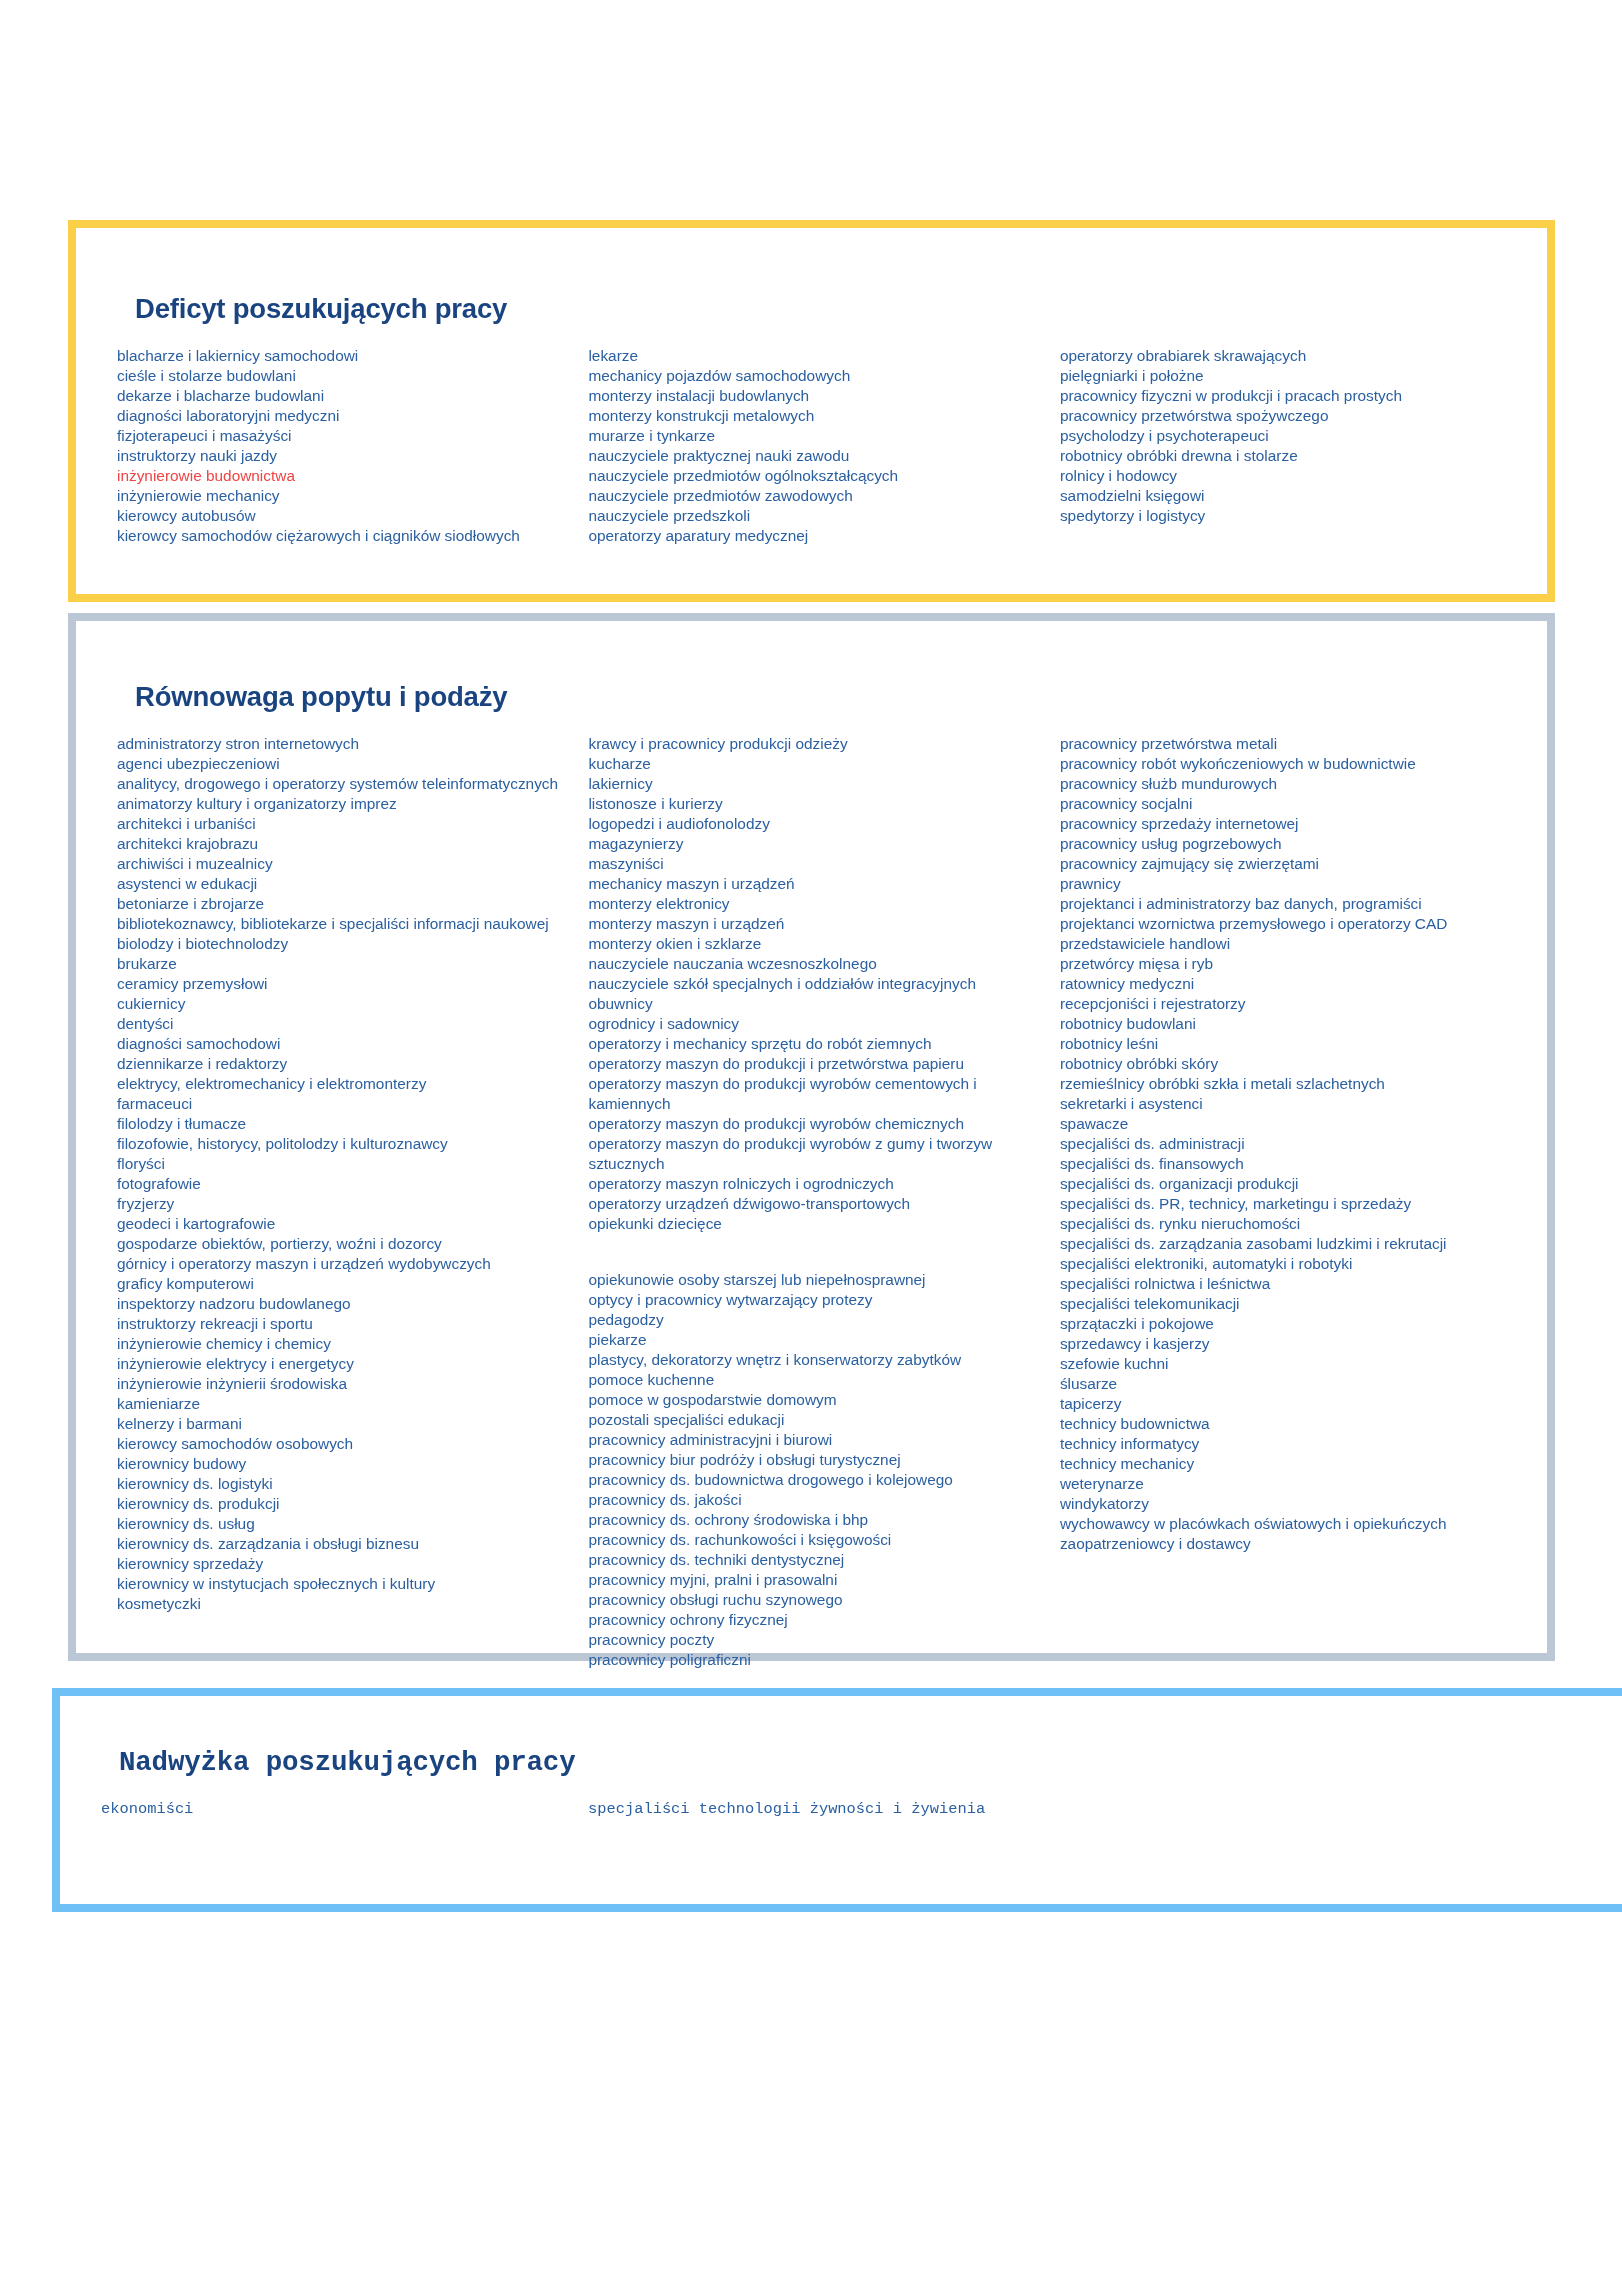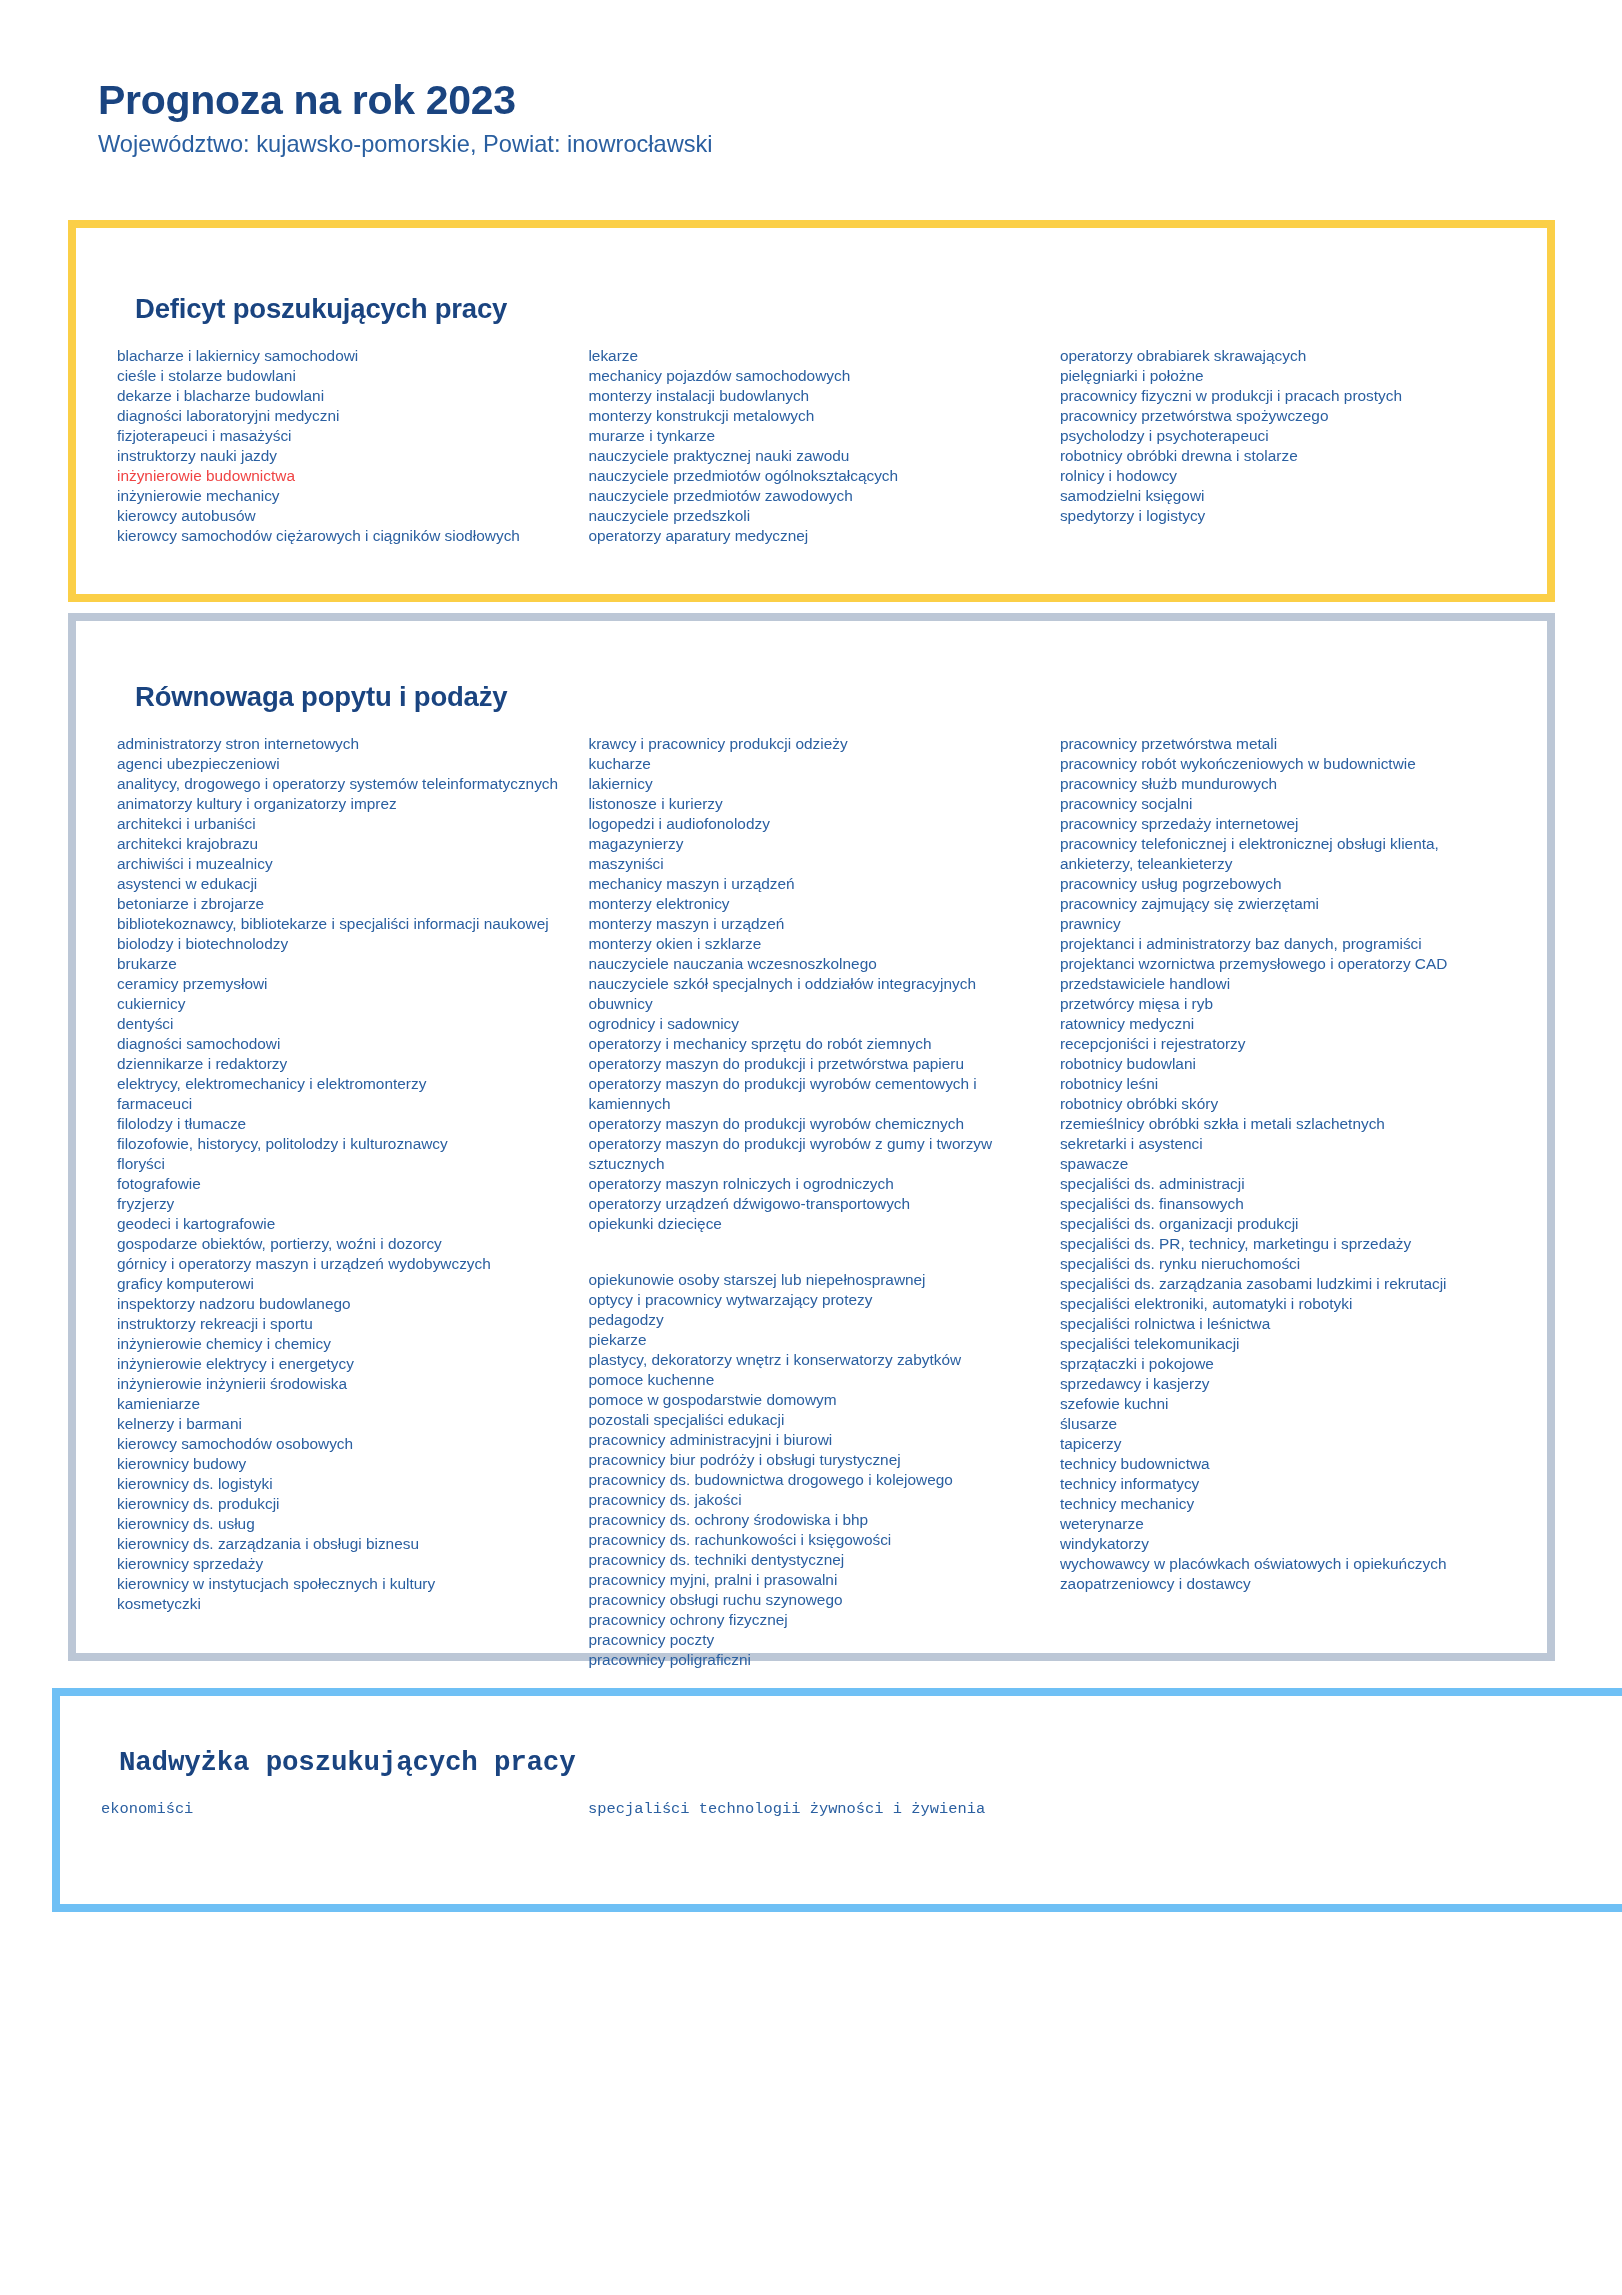--- a/index.html
+++ b/index.html
@@ -115,24 +115,20 @@
     color: #2a5fa0;
     font-weight: normal;
     white-space: normal;
   }
 </style>
 </head>
 <body>
 
 <div class="page">
 
-  <div class="header">
-    <h1 class="doc-title" style="color: rgb(26, 68, 128);">Prognoza na rok 2023</h1>
-    <p class="doc-subtitle" style="color: rgb(42, 95, 160);">Województwo: kujawsko-pomorskie, Powiat: inowrocławski</p>
-  </div>
 
   <div class="section section-deficit" style="border-color: rgb(251, 207, 71);">
     <div class="section-title" style="color: rgb(26, 68, 128);">Deficyt poszukujących pracy</div>
     <div class="columns">
       <div class="col col-1">
         <ul class="occ-list">
             <li style="color: rgb(42, 95, 160);">blacharze i lakiernicy samochodowi</li>
             <li style="color: rgb(42, 95, 160);">cieśle i stolarze budowlani</li>
             <li style="color: rgb(42, 95, 160);">dekarze i blacharze budowlani</li>
             <li style="color: rgb(42, 95, 160);">diagności laboratoryjni medyczni</li>
@@ -272,21 +268,20 @@
             <li style="color: rgb(42, 95, 160);">pracownicy poligraficzni</li>
           </ul>
       </div>
       <div class="col col-3">
         <ul class="occ-list">
             <li style="color: rgb(42, 95, 160);">pracownicy przetwórstwa metali</li>
             <li style="color: rgb(42, 95, 160);">pracownicy robót wykończeniowych w budownictwie</li>
             <li style="color: rgb(42, 95, 160);">pracownicy służb mundurowych</li>
             <li style="color: rgb(42, 95, 160);">pracownicy socjalni</li>
             <li style="color: rgb(42, 95, 160);">pracownicy sprzedaży internetowej</li>
-            <li style="color: rgb(42, 95, 160);">pracownicy telefonicznej i elektronicznej obsługi klienta, ankieterzy, teleankieterzy</li>
             <li style="color: rgb(42, 95, 160);">pracownicy usług pogrzebowych</li>
             <li style="color: rgb(42, 95, 160);">pracownicy zajmujący się zwierzętami</li>
             <li style="color: rgb(42, 95, 160);">prawnicy</li>
             <li style="color: rgb(42, 95, 160);">projektanci i administratorzy baz danych, programiści</li>
             <li style="color: rgb(42, 95, 160);">projektanci wzornictwa przemysłowego i operatorzy CAD</li>
             <li style="color: rgb(42, 95, 160);">przedstawiciele handlowi</li>
             <li style="color: rgb(42, 95, 160);">przetwórcy mięsa i ryb</li>
             <li style="color: rgb(42, 95, 160);">ratownicy medyczni</li>
             <li style="color: rgb(42, 95, 160);">recepcjoniści i rejestratorzy</li>
             <li style="color: rgb(42, 95, 160);">robotnicy budowlani</li>

